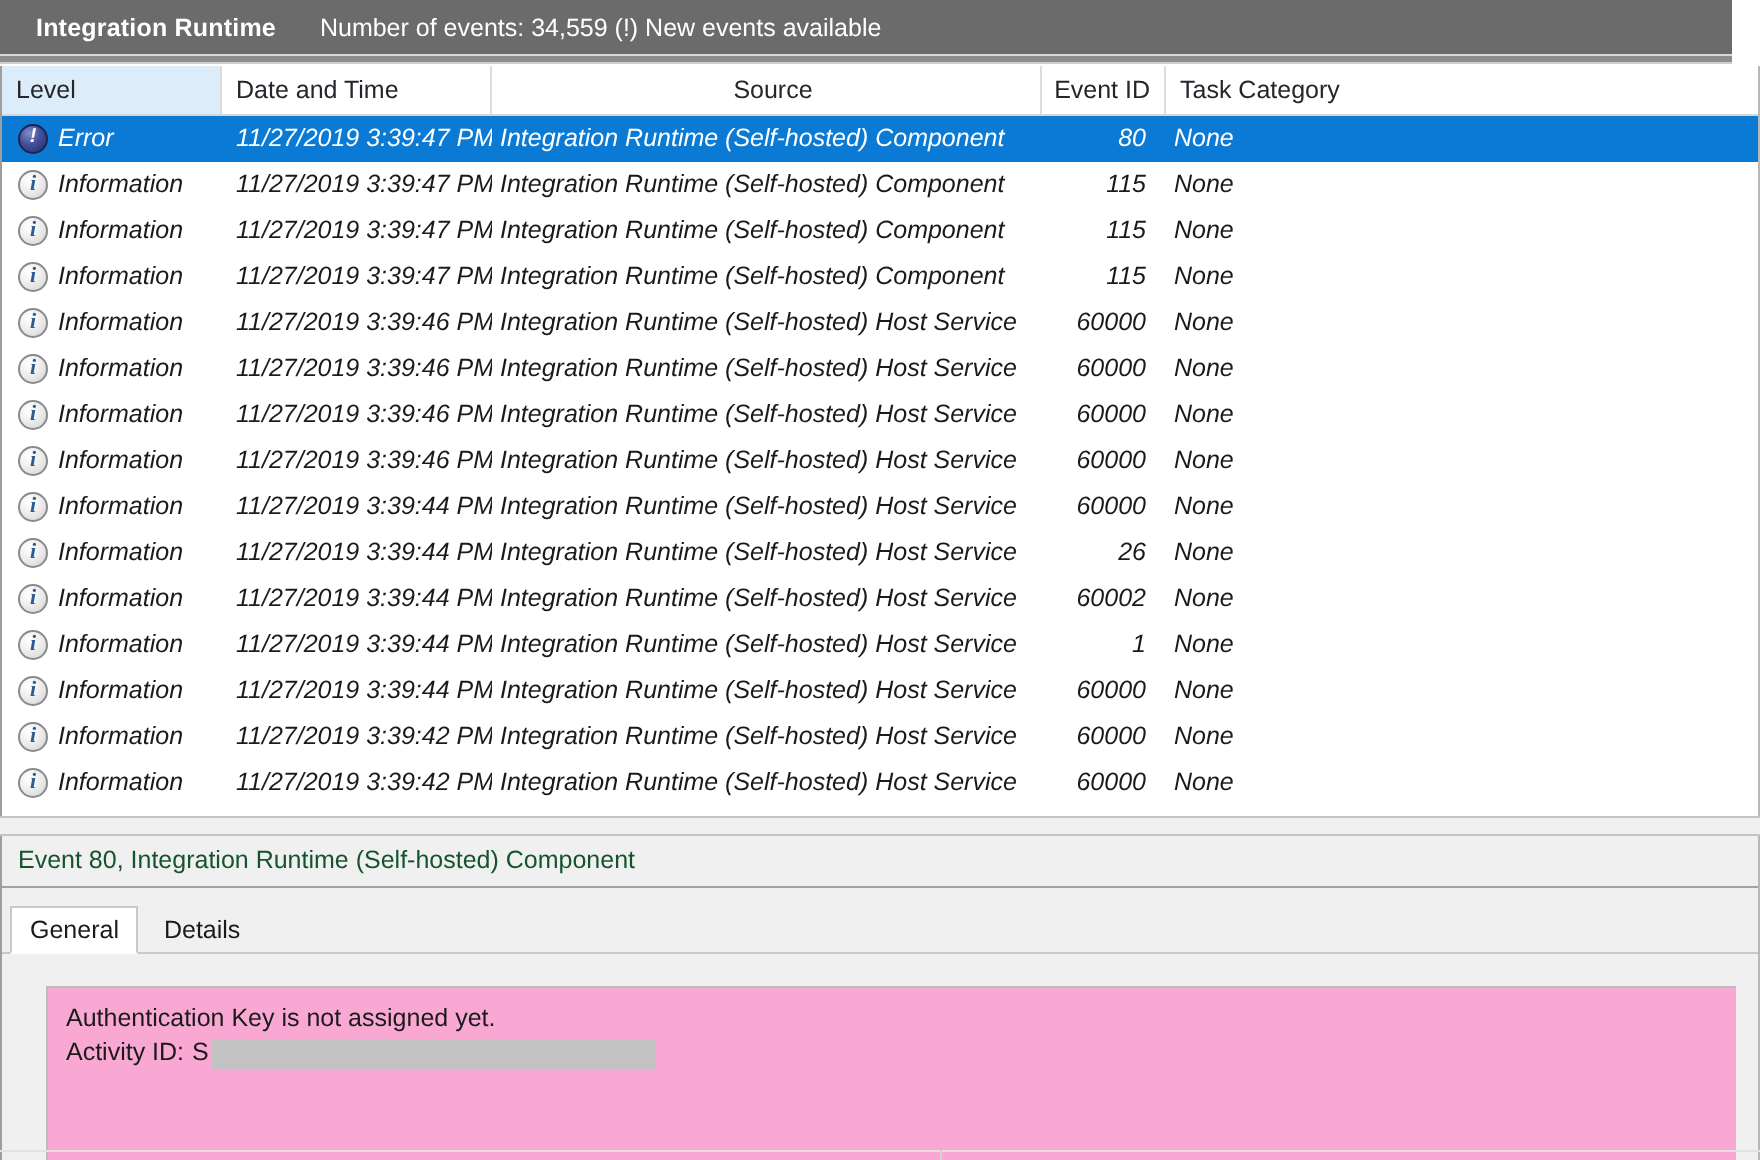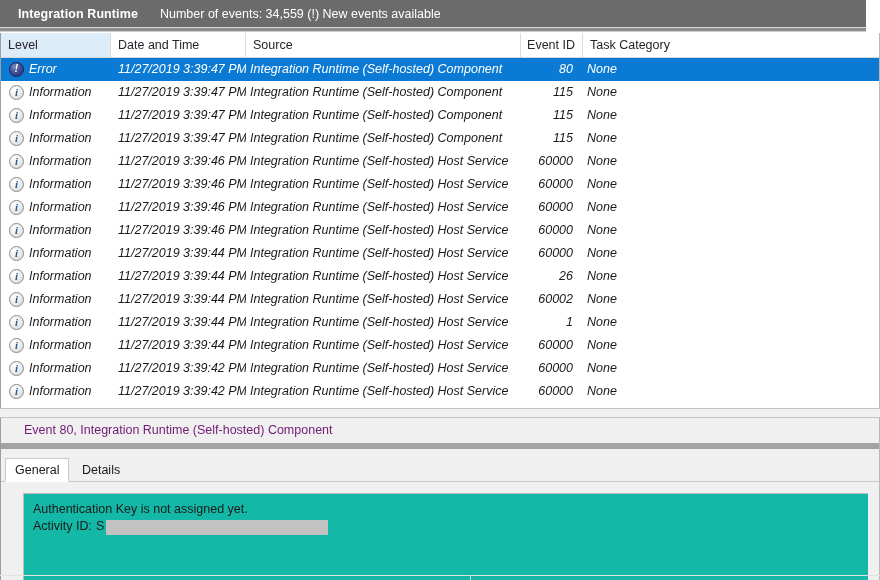--- a/index.html
+++ b/index.html
@@ -179,25 +179,25 @@
     width: 880px;
     height: 162px;
     background: #f0f0f0;
     box-sizing: border-box;
     border-left: 1px solid #9e9e9e;
     border-right: 1px solid #b8b8b8;
   }
   .detail-header {
     height: 25px;
     line-height: 25px;
-    padding-left: 23px;
-    font-size: 12.5px;
-    color: #701a75;
+    padding-left: 8px;
+    font-size: 12.5px;
+    color: #14532d;
     background: #f0f0f0;
-    border-bottom: 6px solid #a3a3a3;
+    border-bottom: 1px solid #a3a3a3;
     white-space: nowrap;
   }
 
   .tabstrip {
     position: relative;
     height: 24px;
     margin-top: 9px;
     padding-left: 4px;
     box-sizing: border-box;
   }
@@ -223,21 +223,21 @@
     background: #ffffff;
     border: 1px solid #c9c9c9;
     border-bottom: 1px solid #ffffff;
   }
 
   .descbox {
     position: absolute;
     left: 22px; top: 75px;
     width: 845px;
     height: 88px;
-    background: #14b8a6;
+    background: #f9a8d4;
     border: 1px solid #bdbdbd;
     border-right: none;
     border-bottom: none;
     box-sizing: border-box;
     padding: 7px 0 0 9px;
   }
   .desc-line {
     font-size: 12.5px;
     line-height: 17px;
     color: #1a1a1a;
@@ -278,21 +278,21 @@
   <span class="topbar-status">Number of events: 34,559 (!) New events available</span>
 </div>
 <div class="topbar-filler"></div>
 <div class="topbar-underline"></div>
 
 <div class="listpane">
 
   <div class="colheaders">
     <div class="ch sorted" style="left:0px;width:110px;">Level</div>
     <div class="ch" style="left:110px;width:135px;">Date and Time</div>
-    <div class="ch" style="left:245px;width:275px;">Source</div>
+    <div class="ch" style="left:245px;width:275px;text-align:center;">Source</div>
     <div class="ch num" style="left:520px;width:62px;">Event ID</div>
     <div class="ch" style="left:582px;width:285px;border-right:none;">Task Category</div>
   </div>
 
   <div class="rows" id="rows-container">
       <div class="row selected">
         <div class="cell level">
           <div class="level-wrap">
             <span class="ico ico-error"></span>
             <span class="level-text">Error</span>

